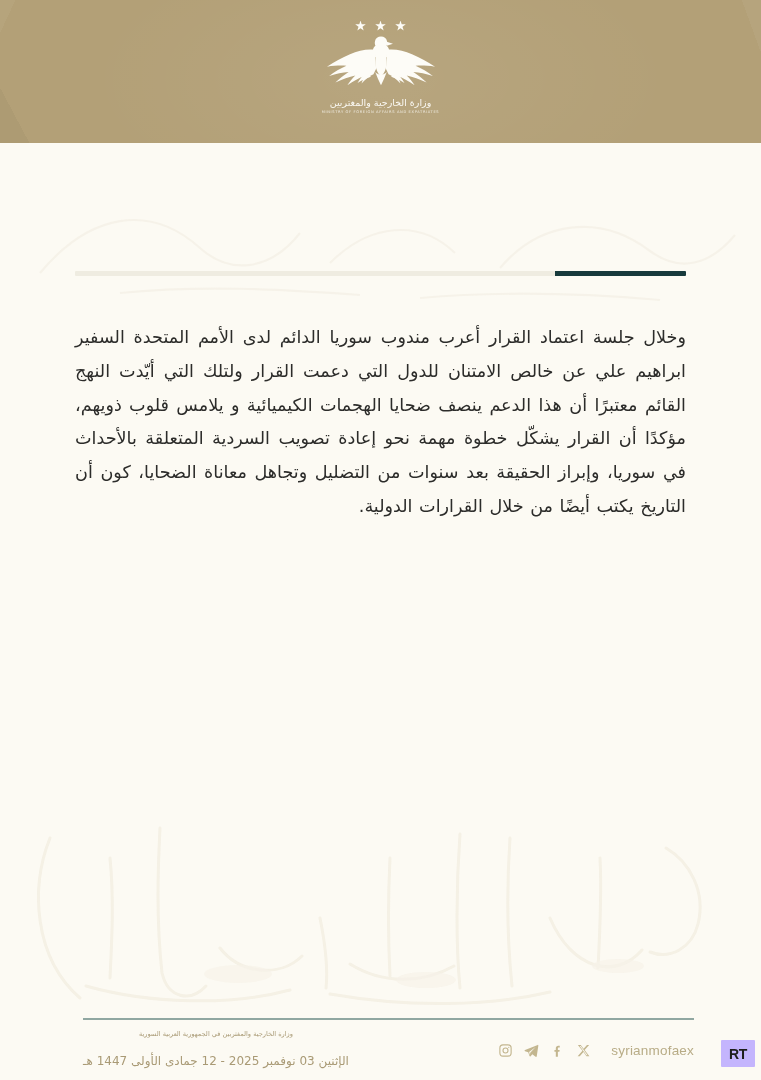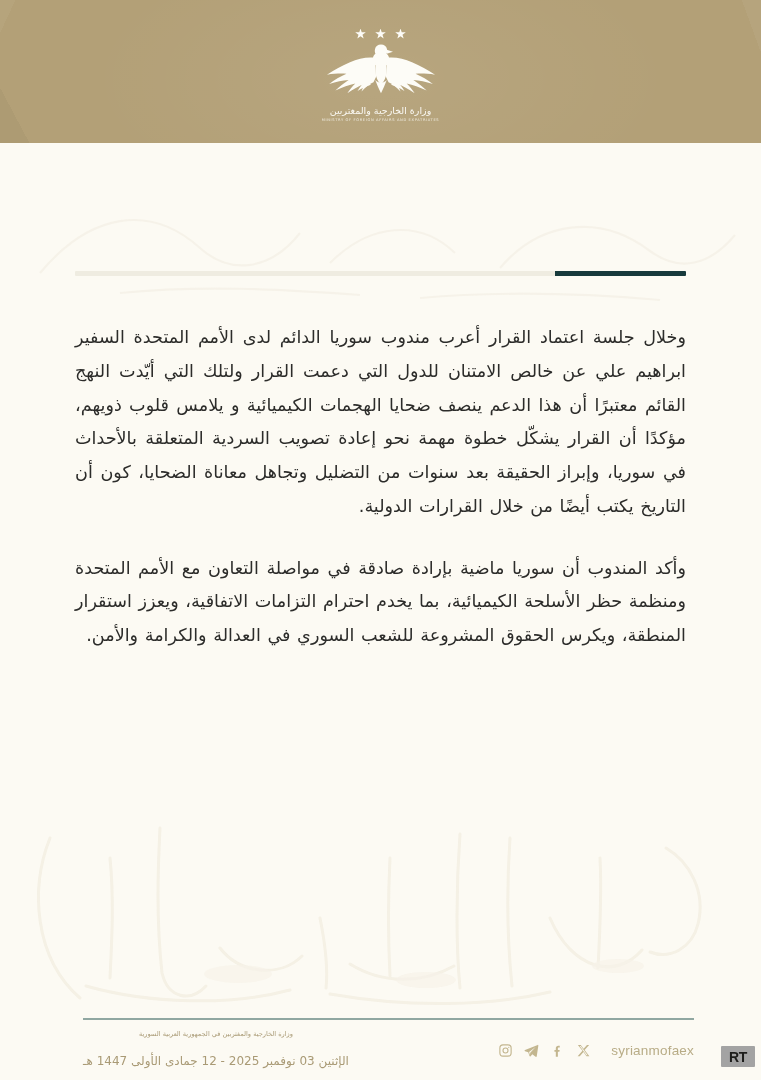--- a/index.html
+++ b/index.html
@@ -44,21 +44,21 @@
   .header-vshade {
     position: absolute;
     inset: 0;
     background:
       radial-gradient(ellipse 420px 200px at 50% 55%, rgba(255,255,255,0.06), rgba(255,255,255,0) 70%);
     pointer-events: none;
   }
   .emblem-wrap {
     position: absolute;
     left: 50%;
-    top: 28px;
+    top: 20px;
     transform: translateX(-50%);
     width: 190px;
     text-align: center;
   }
   .stars {
     display: flex;
     justify-content: center;
     gap: 9px;
     margin-bottom: 1px;
     height: 12px;
@@ -233,22 +233,22 @@
     letter-spacing: .2px;
     direction: ltr;
     font-family: "Liberation Sans", sans-serif;
   }
 
   .rt-logo {
     position: absolute;
     right: 14px;
     bottom: 13px;
     width: 34px;
-    height: 21px;
-    background: #a3a3a3;
+    height: 27px;
+    background: #c4b5fd;
     display: flex;
     align-items: center;
     justify-content: center;
     border-radius: 1px;
   }
   .rt-logo span {
     font-family: "Liberation Sans", sans-serif;
     font-weight: 700;
     font-size: 14px;
     color: #1d1d1b;
@@ -334,21 +334,20 @@
     </svg>
 
     <div class="content">
 
       <div class="rule">
         <div class="rule-accent"></div>
       </div>
 
       <div class="paragraphs">
         <p class="para p1">وخلال جلسة اعتماد القرار أعرب مندوب سوريا الدائم لدى الأمم المتحدة السفير ابراهيم علي عن خالص الامتنان للدول التي دعمت القرار ولتلك التي أيّدت النهج القائم معتبرًا أن هذا الدعم ينصف ضحايا الهجمات الكيميائية و يلامس قلوب ذويهم، مؤكدًا أن القرار يشكّل خطوة مهمة نحو إعادة تصويب السردية المتعلقة بالأحداث في سوريا، وإبراز الحقيقة بعد سنوات من التضليل وتجاهل معاناة الضحايا، كون أن التاريخ يكتب أيضًا من خلال القرارات الدولية.</p>
-        <p class="para p2">وأكد المندوب أن سوريا ماضية بإرادة صادقة في مواصلة التعاون مع الأمم المتحدة ومنظمة حظر الأسلحة الكيميائية، بما يخدم احترام التزامات الاتفاقية، ويعزز استقرار المنطقة، ويكرس الحقوق المشروعة للشعب السوري في العدالة والكرامة والأمن.</p>
       </div>
 
     </div>
 
     <div class="footer">
       <div class="footer-rule"></div>
 
       <div class="footer-inner">
 
         <div class="footer-right">

